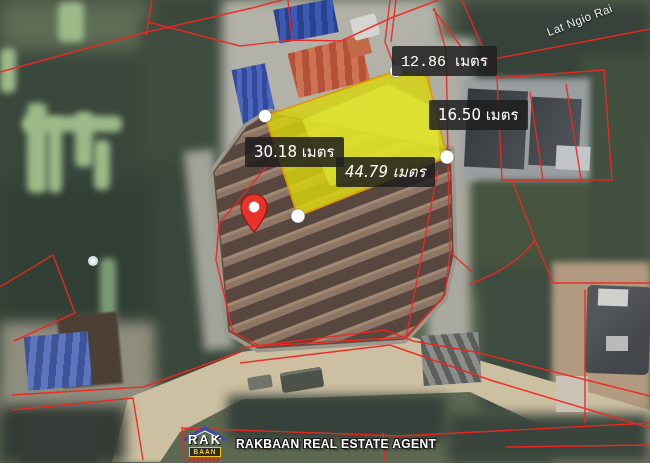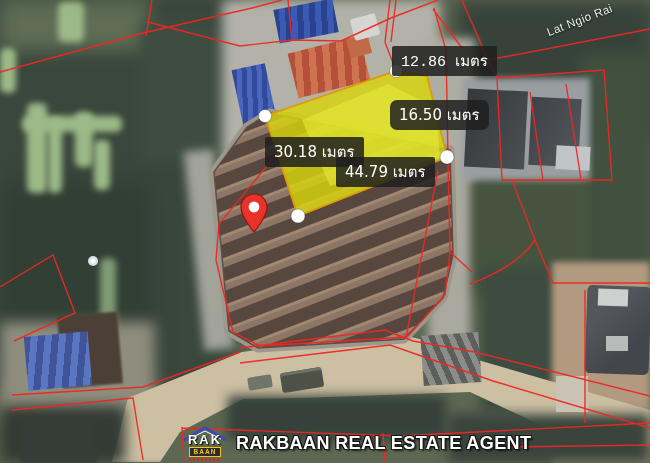--- a/index.html
+++ b/index.html
@@ -55,37 +55,37 @@
   .b-bldark{left:60px;top:314px;width:60px;height:72px;background:#4c4036;transform:rotate(-5deg);filter:blur(1px);}
   .b-blhouse{left:26px;top:334px;width:64px;height:54px;background:repeating-linear-gradient(100deg,#40549a 0 7px,#5b76c0 7px 14px);transform:rotate(-5deg);}
   .b-bl2{left:20px;top:418px;width:78px;height:45px;background:#363c37;filter:blur(2px);}
   .b-truck1{left:281px;top:370px;width:42px;height:20px;background:#4e5148;transform:rotate(-9deg);border-radius:3px;box-shadow:inset 0 3px 0 #6d7166;}
   .b-truck2{left:248px;top:376px;width:24px;height:13px;background:#70746a;transform:rotate(-9deg);border-radius:2px;}
   
   .overlay{position:absolute;left:0;top:0;z-index:5;pointer-events:none;}
   
   .mlabel{position:absolute;z-index:6;background:rgba(30,30,30,.85);color:#fff;font-size:15px;
           padding:3px 9px;border-radius:2px;white-space:nowrap;font-family:"DejaVu Sans",sans-serif;}
-  .m1{left:392px;top:46px;font-family:Liberation Mono, monospace;} .m2{left:390px;top:100px;border-radius:7px;} .m3{left:245px;top:137px;margin-left:20px;} .m4{left:336px;top:157px;}
+  .m1{left:392px;top:46px;font-family:Liberation Mono, monospace;} .m2{left:429px;top:100px;} .m3{left:245px;top:137px;} .m4{left:336px;top:157px;font-style:italic;}
   .pinlabel{position:absolute;z-index:6;left:196px;top:236px;color:#fff;font-size:12.5px;font-weight:bold;
             white-space:nowrap;text-shadow:0 0 3px #000,1px 1px 0 #000,-1px -1px 0 #000;}
   .roadlabel{position:absolute;z-index:6;left:545px;top:14px;color:#eceff1;font-size:11.5px;
              transform:rotate(-21deg);letter-spacing:.5px;text-shadow:0 1px 2px rgba(0,0,0,.85);white-space:nowrap;}
   
   .wm{position:absolute;z-index:7;left:180px;top:425px;display:flex;align-items:center;gap:6px;}
   .wm-logo{position:relative;width:50px;height:37px;}
   .wm-roofsvg{position:absolute;left:0;top:0;}
   .wm-rak{position:absolute;left:0;right:0;top:7px;text-align:center;color:#fff;font-weight:bold;
           font-size:13px;letter-spacing:2px;text-shadow:1px 1px 1px #000;}
   .wm-baan{position:absolute;left:9px;top:22px;width:30px;text-align:center;color:#f5c518;
            border:1px solid #f5c518;font-size:6.5px;font-weight:bold;letter-spacing:1px;
            background:rgba(20,20,30,.7);line-height:8px;}
   .wm-red{position:absolute;left:9px;top:33px;width:32px;height:3px;
           background:repeating-linear-gradient(90deg,#d22 0 2px,rgba(0,0,0,0) 2px 4px);}
-  .wm-text{color:#fff;font-weight:800;font-size:18px;letter-spacing:.4px;white-space:nowrap;
+  .wm-text{color:#fff;font-weight:800;font-size:12px;letter-spacing:.4px;white-space:nowrap;
            text-shadow:-1px -1px 0 #151515,1px -1px 0 #151515,-1px 1px 0 #151515,2px 2px 2px rgba(0,0,0,.7);}
 </style>
 </head>
 <body>
 
 <div class="stage">
 
   <div class="p t-lforest"></div>
   <div class="p t-lforest2"></div>
   <div class="p t-tllight"></div>

